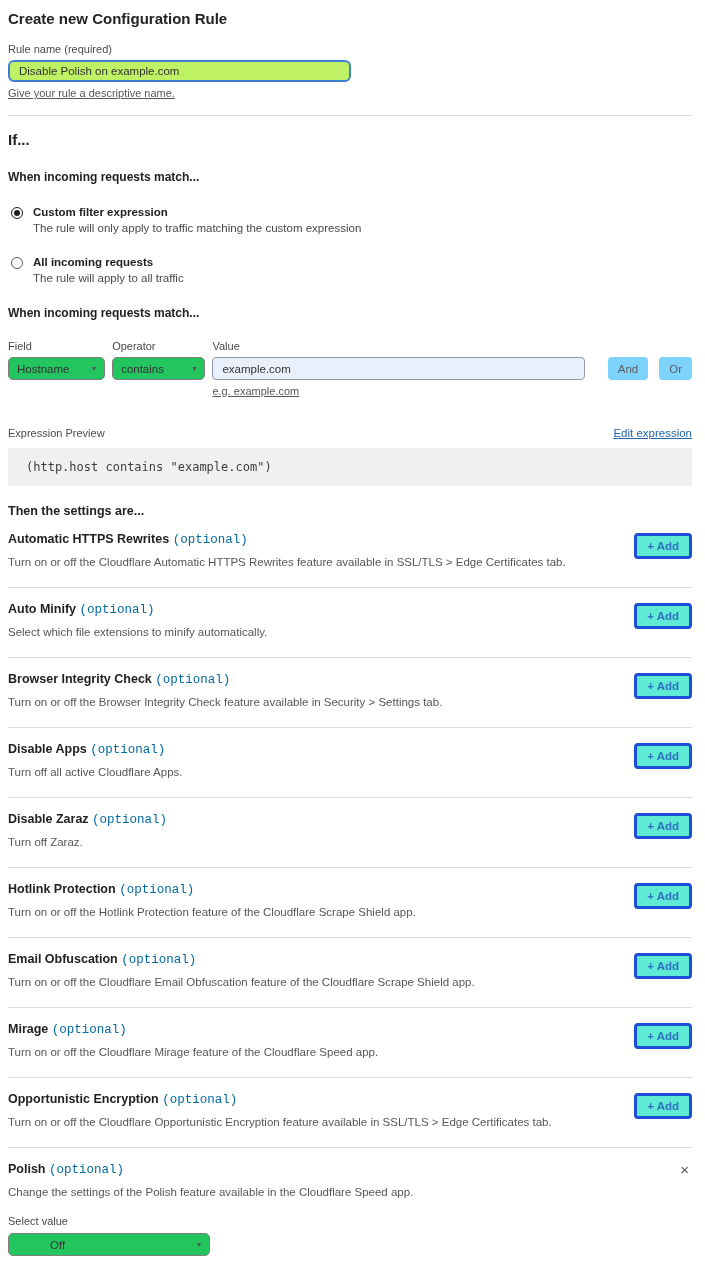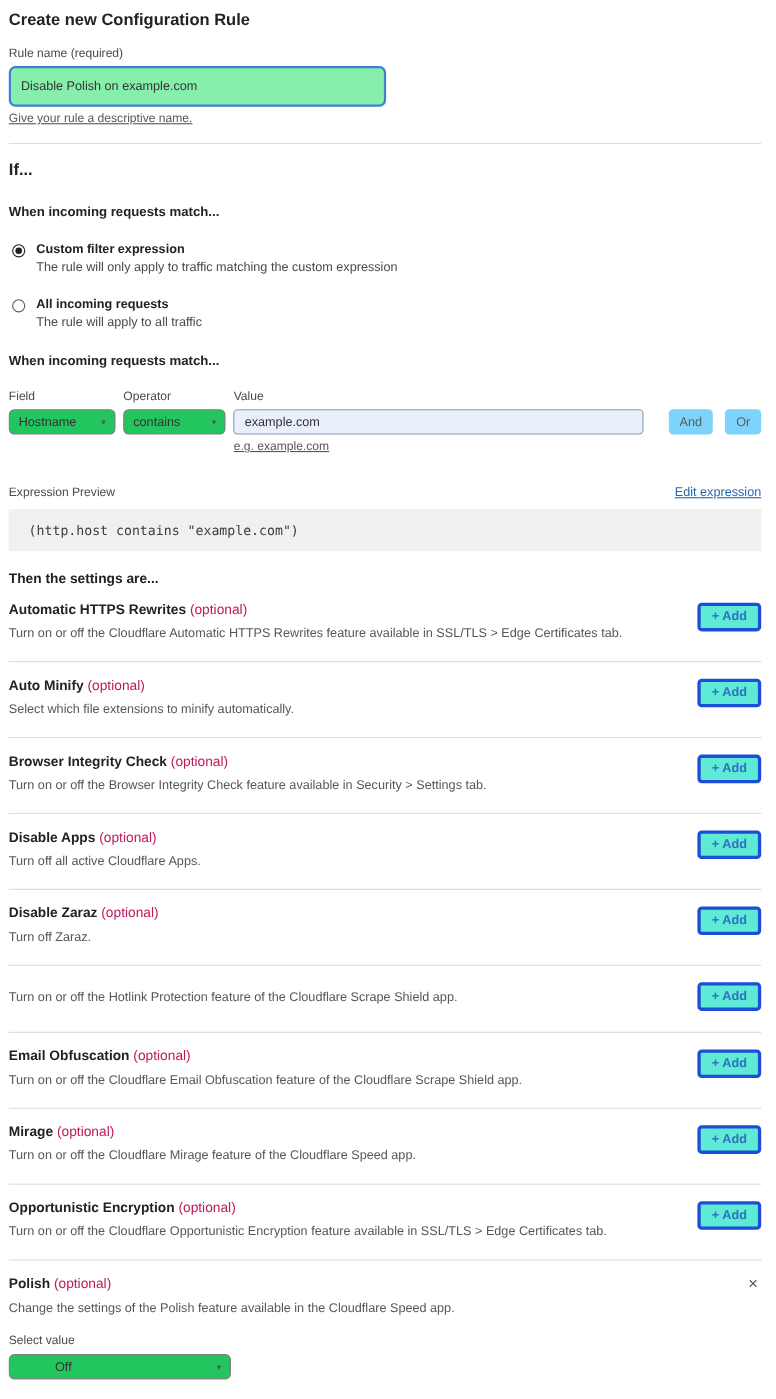--- a/index.html
+++ b/index.html
@@ -13,25 +13,25 @@
   .container { padding: 10px 13px 14px 8px; }
 
   .page-title {
     font-size: 15px; font-weight: bold; color: #222;
     margin: 0 0 16px 0;
   }
   .small-label { font-size: 11px; color: #4a4a4a; margin-bottom: 5px; }
   .help-text { font-size: 11px; color: #56565c; margin-top: 5px; text-decoration: underline; }
 
   .rule-name-input {
-    width: 343px; height: 37px;
+    width: 343px; height: 22px;
     border: 2px solid #3e7fd0; border-radius: 6px;
     padding: 0 9px; font-size: 11.5px; color: #333;
     font-family: "Liberation Sans", sans-serif;
-    outline: none; background: #86efac;
+    outline: none; background: #bef264;
   }
 
   .divider { border: none; border-top: 1px solid #dcdcdc; margin: 16px 0 0 0; }
 
   .if-heading { font-size: 15px; font-weight: bold; color: #222; margin: 15px 0 0 0; }
   .sub-heading { font-size: 12px; font-weight: bold; color: #222; margin: 22px 0 0 0; }
 
   .radio-option { display: flex; margin-top: 22px; }
   .radio-circle {
     flex: 0 0 auto; width: 12px; height: 12px; margin: 1px 10px 0 3px;
@@ -89,21 +89,21 @@
     font-size: 12px; color: #3d3d3d;
   }
 
   .then-heading { font-size: 12.5px; font-weight: bold; color: #222; margin: 18px 0 0 0; }
 
   .setting-row {
     display: flex; justify-content: space-between; align-items: flex-start;
     padding: 14px 0 19px 0; border-bottom: 1px solid #dcdcdc;
   }
   .setting-title { font-size: 12.5px; font-weight: bold; color: #222; }
-  .setting-optional { font-weight: normal; color: #be185d; }
+  .setting-optional { font-weight: normal; color: #0369a1; font-family: Liberation Mono, monospace; }
   .setting-desc { font-size: 11.5px; color: #56565c; margin-top: 9px; }
   .add-btn {
     flex: 0 0 auto; margin-top: 1px;
     background: #5eead4; border: 3px solid #1d4ed8; border-radius: 4px;
     color: #2e71c0; font-size: 11.5px; font-family: "Liberation Sans", sans-serif;
     padding: 4px 10px; cursor: pointer; font-weight: bold;
   }
 
   .polish-row { padding: 14px 0 0 0; border-bottom: none; display: block; }
   .polish-header { display: flex; justify-content: space-between; align-items: flex-start; }
@@ -223,20 +223,21 @@
   <div class="setting-row">
     <div>
       <div class="setting-title"><span>Disable Zaraz</span> <span class="setting-optional">(optional)</span></div>
       <div class="setting-desc">Turn off Zaraz.</div>
     </div>
     <button class="add-btn">+ Add</button>
   </div>
 
   <div class="setting-row">
     <div>
+      <div class="setting-title"><span>Hotlink Protection</span> <span class="setting-optional">(optional)</span></div>
       <div class="setting-desc">Turn on or off the Hotlink Protection feature of the Cloudflare Scrape Shield app.</div>
     </div>
     <button class="add-btn">+ Add</button>
   </div>
 
   <div class="setting-row">
     <div>
       <div class="setting-title"><span>Email Obfuscation</span> <span class="setting-optional">(optional)</span></div>
       <div class="setting-desc">Turn on or off the Cloudflare Email Obfuscation feature of the Cloudflare Scrape Shield app.</div>
     </div>

